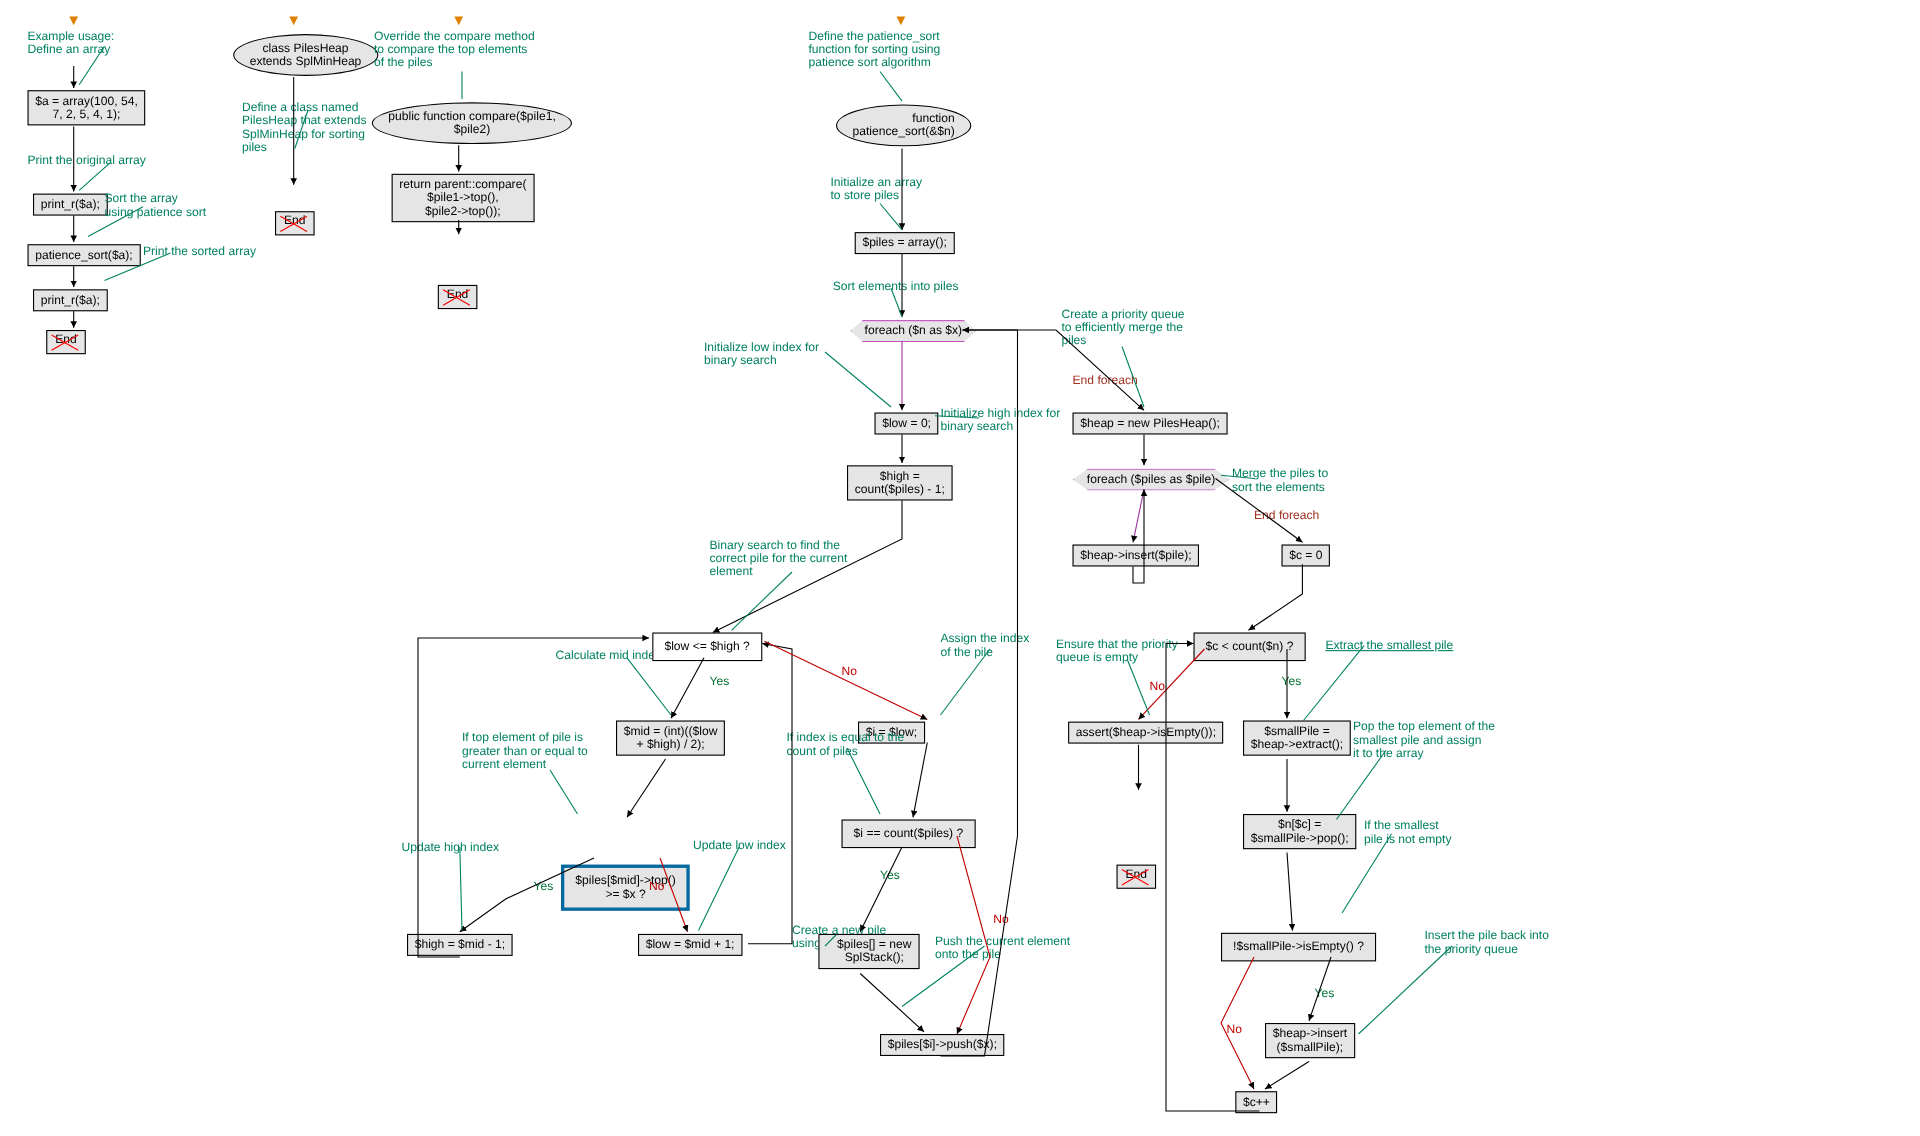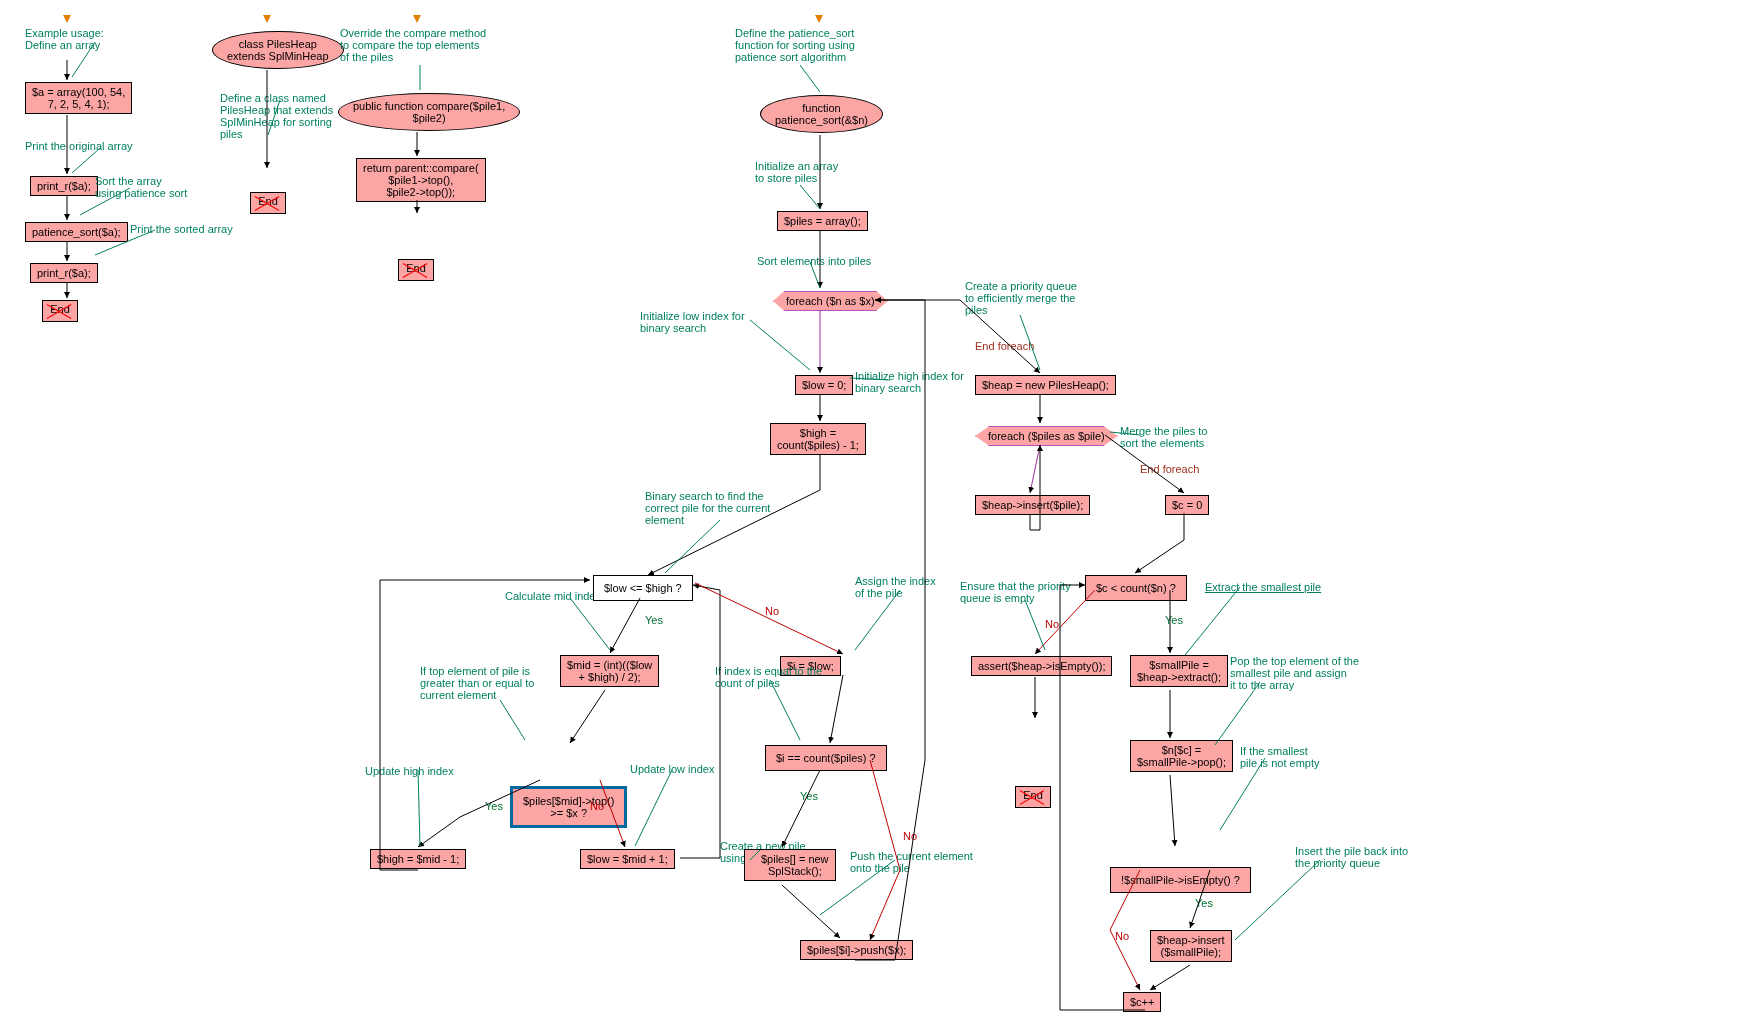--- a/index.html
+++ b/index.html
@@ -8,21 +8,21 @@
   background: white;
   margin: 0;
   padding: 0;
   width: 1745px;
   height: 1033px;
   position: relative;
 }
 .node {
   position: absolute;
   border: 1px solid black;
-  background: #fca5a5;
+  background: #e5e5e5;
   padding: 3px 6px;
   text-align: center;
   white-space: pre-line;
 }
 .oval {
   border-radius: 50%;
   padding: 6px 14px;
 }
 .hexagon {
   border: 1px solid #c050c0;
@@ -109,21 +109,21 @@
 $pile2)</div>
 <div class="node" style="left:356px; top:158px;">return parent::compare(
 $pile1-&gt;top(),
 $pile2-&gt;top());</div>
 <div class="node end" style="left:398px; top:215px;"><span>End</span></div>
 
 <div class="arrow" style="left:815px; top:15px;"></div>
 <div class="annotation" style="left:735px; top:27px;">Define the patience_sort
 function for sorting using
 patience sort algorithm</div>
-<div class="node oval" style="left:760px; top:95px;">function
+<div class="node oval" style="left:760px; top:95px;text-align:right;">function
 patience_sort(&amp;$n)</div>
 <div class="annotation" style="left:755px; top:160px;">Initialize an array
 to store piles</div>
 <div class="node" style="left:777px; top:211px;">$piles = array();</div>
 <div class="annotation" style="left:757px; top:255px;">Sort elements into piles</div>
 <div class="node hexagon" style="left:773px; top:291px;">foreach ($n as $x)</div>
 
 <div class="annotation" style="left:640px; top:310px;">Initialize low index for
 binary search</div>
 <div class="node" style="left:795px; top:375px;">$low = 0;</div>
@@ -200,21 +200,21 @@
 <div class="node" style="left:1130px; top:655px;">$smallPile =
 $heap-&gt;extract();</div>
 <div class="annotation" style="left:1230px; top:655px;">Pop the top element of the
 smallest pile and assign
 it to the array</div>
 <div class="node" style="left:1130px; top:740px;">$n[$c] =
 $smallPile-&gt;pop();</div>
 <div class="annotation" style="left:1240px; top:745px;">If the smallest
 pile is not empty</div>
 
-<div class="node" style="left:1110px; top:848px; border:1px solid black; padding:6px 10px;margin-top:19px;"><span>!$smallPile-&gt;isEmpty() ?</span></div>
+<div class="node" style="left:1110px; top:848px; border:1px solid black; padding:6px 10px;"><span>!$smallPile-&gt;isEmpty() ?</span></div>
 <div class="annotation" style="left:1295px; top:845px;">Insert the pile back into
 the priority queue</div>
 <div class="edge-label yes" style="left:1195px; top:897px;">Yes</div>
 <div class="edge-label no" style="left:1115px; top:930px;">No</div>
 <div class="node" style="left:1150px; top:930px;">$heap-&gt;insert
 ($smallPile);</div>
 <div class="node" style="left:1123px; top:992px;">$c++</div>
 
 <svg width="1745" height="1033">
   <defs>

